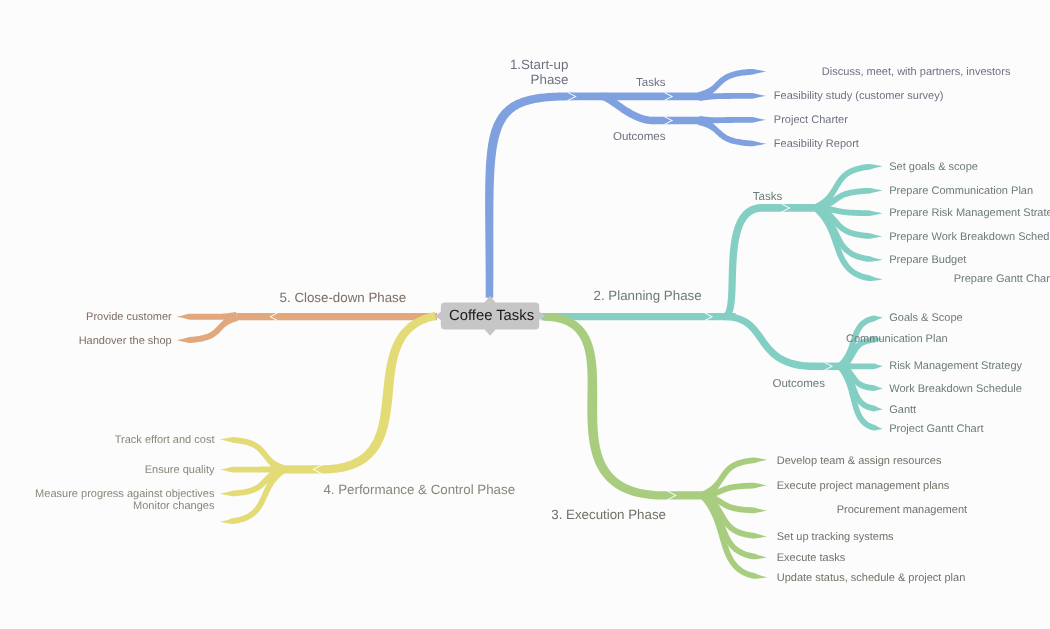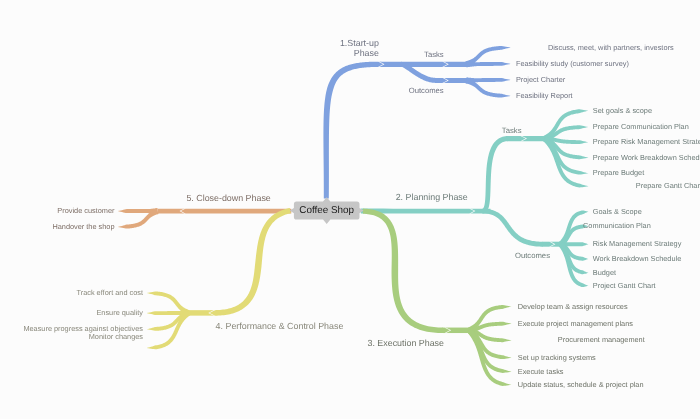--- a/index.html
+++ b/index.html
@@ -81,35 +81,35 @@
       <div class="lbl" style="font-size: 8.9px; color: rgb(108, 123, 120); top: 193.36px; left: 395.7px;">2. Planning Phase</div>
       <div class="lbl" style="font-size: 7.7px; color: rgb(108, 123, 120); top: 126.56px; right: 178.5px;">Tasks</div>
       <div class="lbl" style="font-size: 7.35px; color: rgb(108, 123, 120); top: 106.86px; left: 592.8px;">Set goals &amp; scope</div>
       <div class="lbl" style="font-size: 7.35px; color: rgb(108, 123, 120); top: 123.06px; left: 592.8px;">Prepare Communication Plan</div>
       <div class="lbl" style="font-size: 7.35px; color: rgb(108, 123, 120); top: 138.26px; left: 592.8px;">Prepare Risk Management Strategy</div>
       <div class="lbl" style="font-size: 7.35px; color: rgb(108, 123, 120); top: 153.66px; left: 592.8px;">Prepare Work Breakdown Schedule</div>
       <div class="lbl" style="font-size: 7.35px; color: rgb(108, 123, 120); top: 169.26px; left: 592.8px;">Prepare Budget</div>
       <div class="lbl" style="font-size: 7.35px; color: rgb(108, 123, 120); top: 182px; left: 592.8px; margin-left: 43px;">Prepare Gantt Chart</div>
       <div class="lbl" style="font-size: 7.7px; color: rgb(108, 123, 120); top: 252.06px; right: 150px;">Outcomes</div>
       <div class="lbl" style="font-size: 7.35px; color: rgb(108, 123, 120); top: 207.86px; left: 592.8px;">Goals &amp; Scope</div>
-      <div class="lbl" style="font-size: 7.35px; color: rgb(108, 123, 120); top: 222.26px; left: 583px;">Communication Plan</div>
+      <div class="lbl" style="font-size: 7.35px; color: rgb(108, 123, 120); top: 222.26px; left: 564px;">Communication Plan</div>
       <div class="lbl" style="font-size: 7.35px; color: rgb(108, 123, 120); top: 240.26px; left: 592.8px;">Risk Management Strategy</div>
       <div class="lbl" style="font-size: 7.35px; color: rgb(108, 123, 120); top: 255.06px; left: 592.8px;">Work Breakdown Schedule</div>
-      <div class="lbl" style="font-size: 7.35px; color: rgb(108, 123, 120); top: 268.86px; left: 592.8px;">Budget</div>
+      <div class="lbl" style="font-size: 7.35px; color: rgb(108, 123, 120); top: 268.86px; left: 592.8px;">Gantt</div>
       <div class="lbl" style="font-size: 7.35px; color: rgb(108, 123, 120); top: 281.86px; left: 592.8px;">Project Gantt Chart</div>
       <div class="lbl" style="font-size: 8.9px; color: rgb(110, 115, 104); top: 339.16px; left: 367.5px;">3. Execution Phase</div>
       <div class="lbl" style="font-size: 7.35px; color: rgb(110, 115, 104); top: 302.56px; left: 517.8px;">Develop team &amp; assign resources</div>
       <div class="lbl" style="font-size: 7.35px; color: rgb(110, 115, 104); top: 319.66px; left: 517.8px;">Execute project management plans</div>
       <div class="lbl" style="font-size: 7.35px; color: rgb(110, 115, 104); top: 336.46px; left: 517.8px; padding-left: 40px;">Procurement management</div>
       <div class="lbl" style="font-size: 7.35px; color: rgb(110, 115, 104); top: 353.66px; left: 517.8px;">Set up tracking systems</div>
       <div class="lbl" style="font-size: 7.35px; color: rgb(110, 115, 104); top: 367.66px; left: 517.8px;">Execute tasks</div>
       <div class="lbl" style="font-size: 7.35px; color: rgb(110, 115, 104); top: 380.86px; left: 517.8px;">Update status, schedule &amp; project plan</div>
       <div class="lbl" style="font-size: 8.9px; color: rgb(136, 135, 122); top: 321.96px; left: 215.6px;">4. Performance &amp; Control Phase</div>
       <div class="lbl" style="font-size: 7.35px; color: rgb(136, 135, 122); top: 289.06px; right: 557px;">Track effort and cost</div>
       <div class="lbl" style="font-size: 7.35px; color: rgb(136, 135, 122); top: 309.16px; right: 557px;">Ensure quality</div>
       <div class="lbl" style="font-size: 7.35px; color: rgb(136, 135, 122); top: 325.26px; right: 557px;">Measure progress against objectives</div>
       <div class="lbl" style="font-size: 7.35px; color: rgb(136, 135, 122); top: 333px; right: 557px;">Monitor changes</div>
       <div class="lbl" style="font-size: 8.9px; color: rgb(125, 110, 102); top: 194.16px; left: 186.4px; text-align: center;">5. Close-down Phase</div>
       <div class="lbl" style="font-size: 7.35px; color: rgb(125, 110, 102); top: 207.16px; right: 585.5px;">Provide customer</div>
       <div class="lbl" style="font-size: 7.35px; color: rgb(125, 110, 102); top: 222.96px; right: 585.5px;">Handover the shop</div>
-      <div id="roottext" style="color: rgb(26, 26, 26); left: 299.33px; top: 205.66px;">Coffee Shop</div>
+      <div id="roottext" style="color: rgb(26, 26, 26); left: 299.33px; top: 205.66px;">Coffee Tasks</div>
     </div>
 </div>
 
 </body></html>

